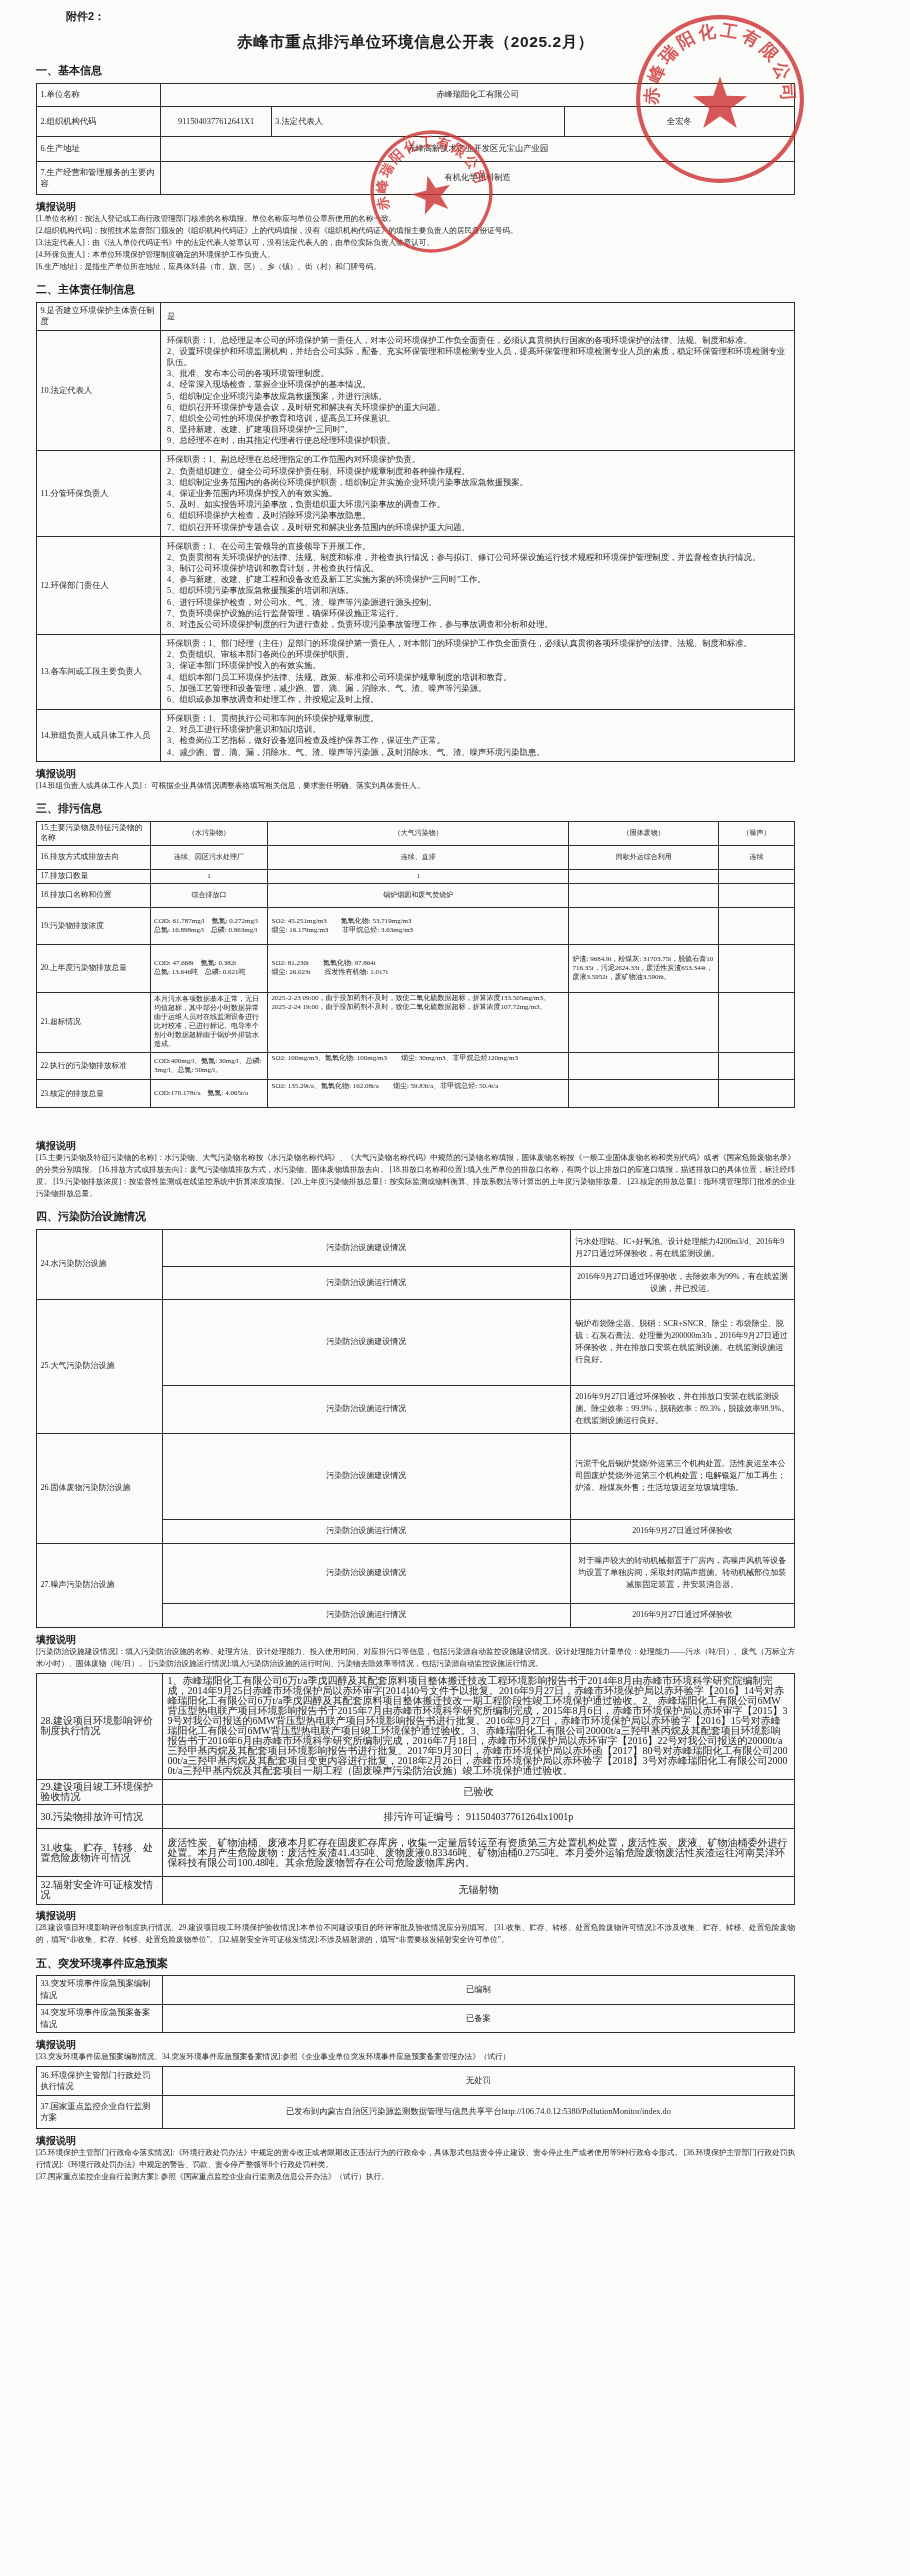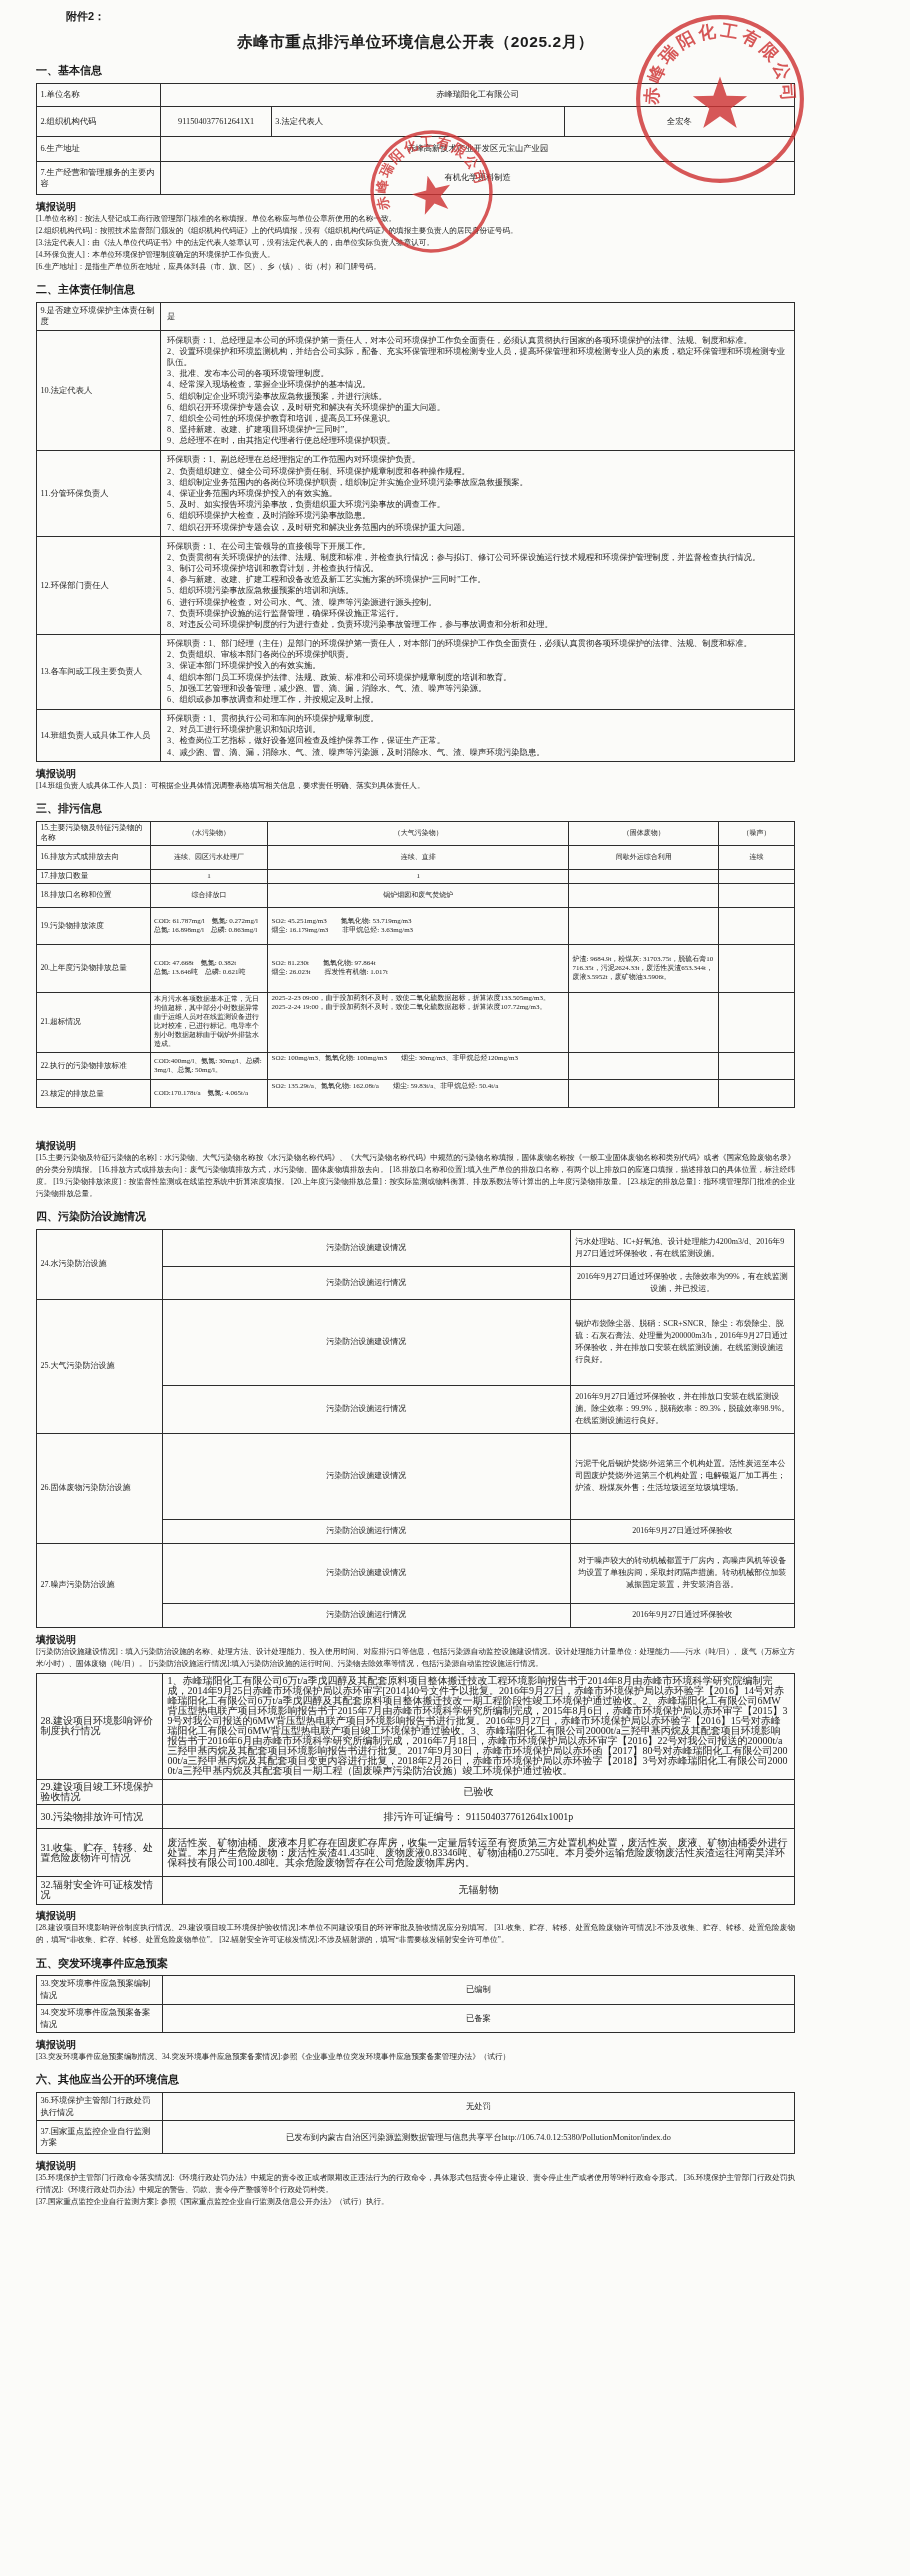--- a/index.html
+++ b/index.html
@@ -349,21 +349,20 @@
         <td class="lbl">34.突发环境事件应急预案备案情况</td>
         <td class="ctr">已备案</td>
       </tr>
     </tbody>
       </table>
     <div class="notes">
       <div class="nhead">填报说明</div>
       <div class="nbody">[33.突发环境事件应急预案编制情况、34.突发环境事件应急预案备案情况]:参照《企业事业单位突发环境事件应急预案备案管理办法》（试行）</div>
     </div>
 
-    <div class="sec-head">六、其他应当公开的环境信息</div>
     <table class="t6">
       <colgroup>
           <col style="width:16.6%">
           <col style="width:83.4%">
         </colgroup>
       <tbody>
       <tr class="h52">
         <td class="lbl">36.环境保护主管部门行政处罚执行情况</td>
         <td class="ctr">无处罚</td>
       </tr>

